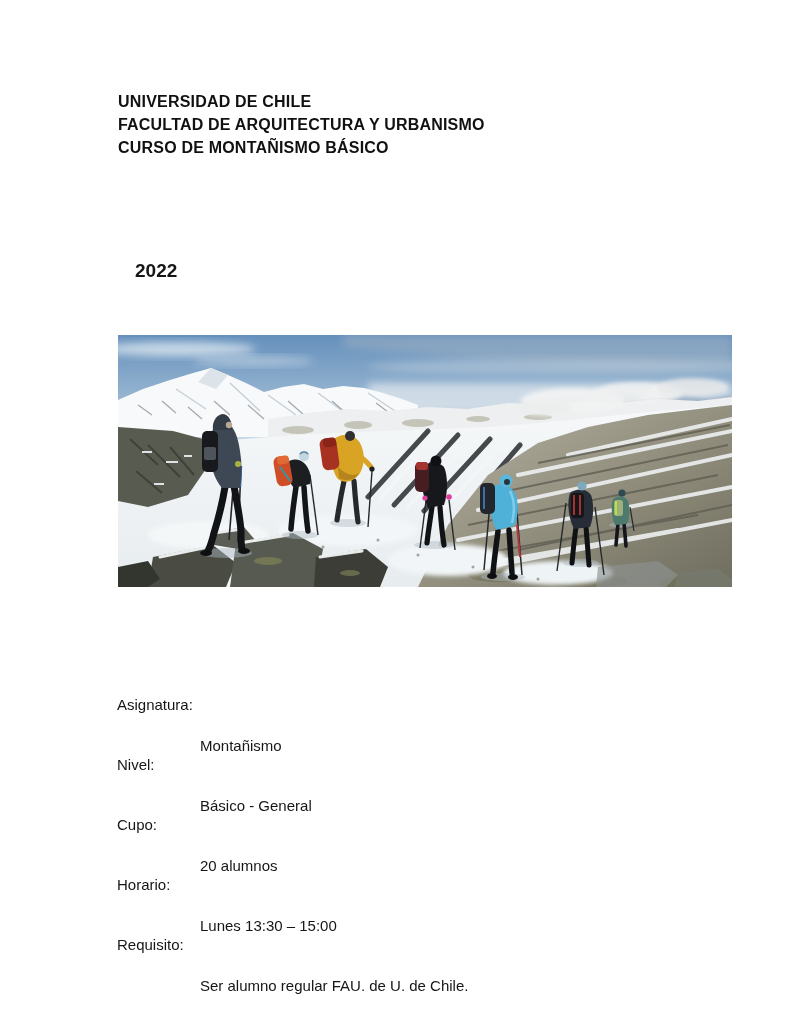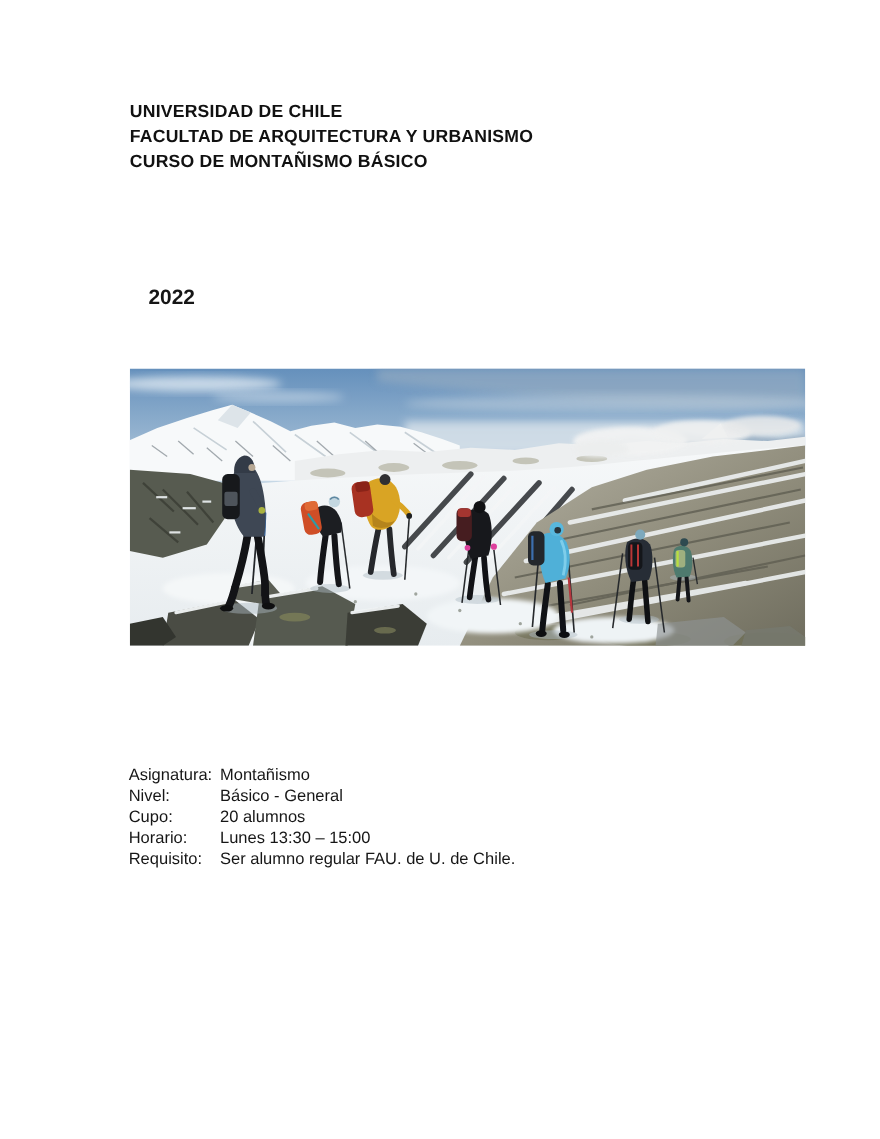--- a/index.html
+++ b/index.html
@@ -23,21 +23,21 @@
   .photo{
     position:absolute;left:118px;top:335px;width:614px;height:252px;margin:0;
     line-height:0;
   }
   .details{
     position:absolute;left:117px;top:695px;
     font-size:15px;line-height:19px;color:#161616;
   }
   .drow{display:flex;}
   .dlabel{flex:0 0 83px;width:83px;}
-  .dvalue{white-space:nowrap;}
+  .dvalue{white-space:nowrap;margin-top:41px;}
 </style>
 </head>
 <body>
 
 <div class="page">
 
   <div class="hdr">
     <div>UNIVERSIDAD DE CHILE</div>
     <div>FACULTAD DE ARQUITECTURA Y URBANISMO</div>
     <div>CURSO DE MONTAÑISMO BÁSICO</div>

